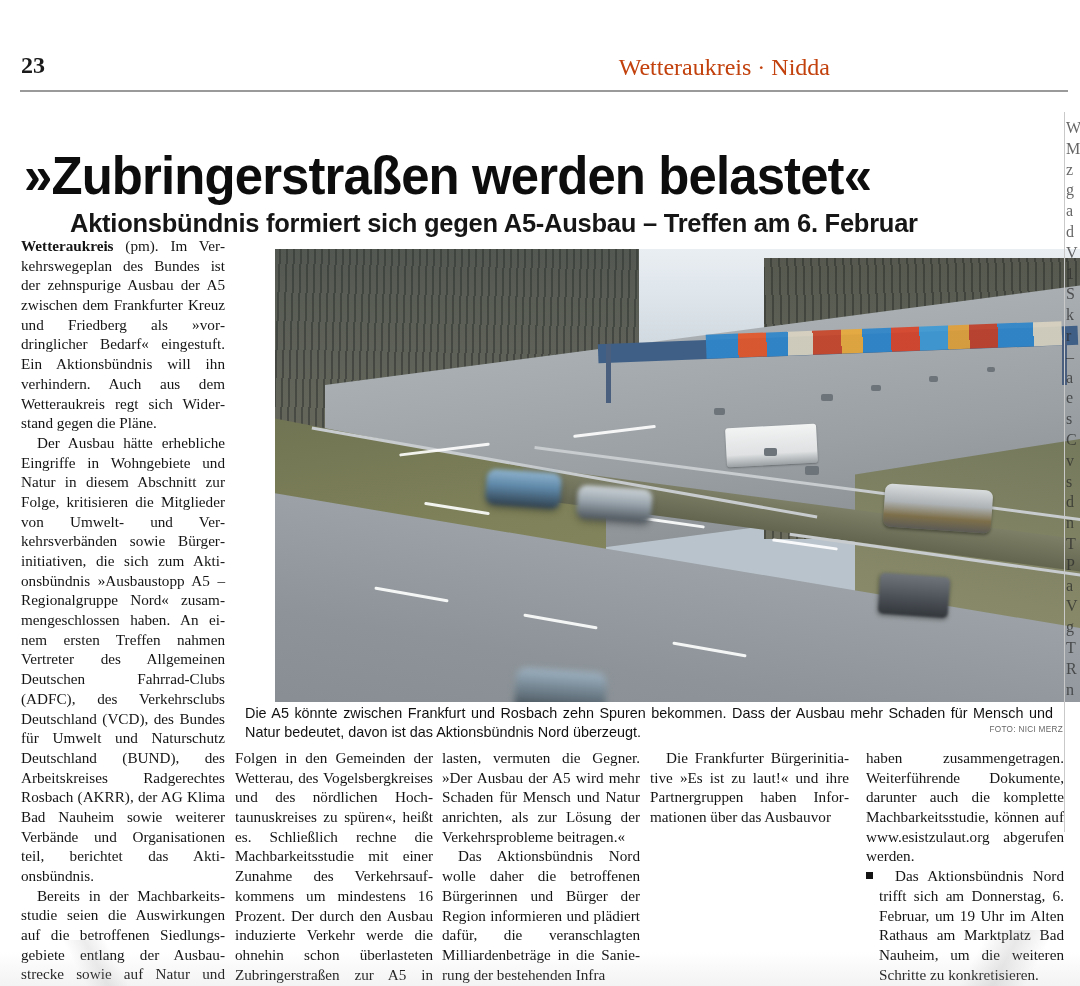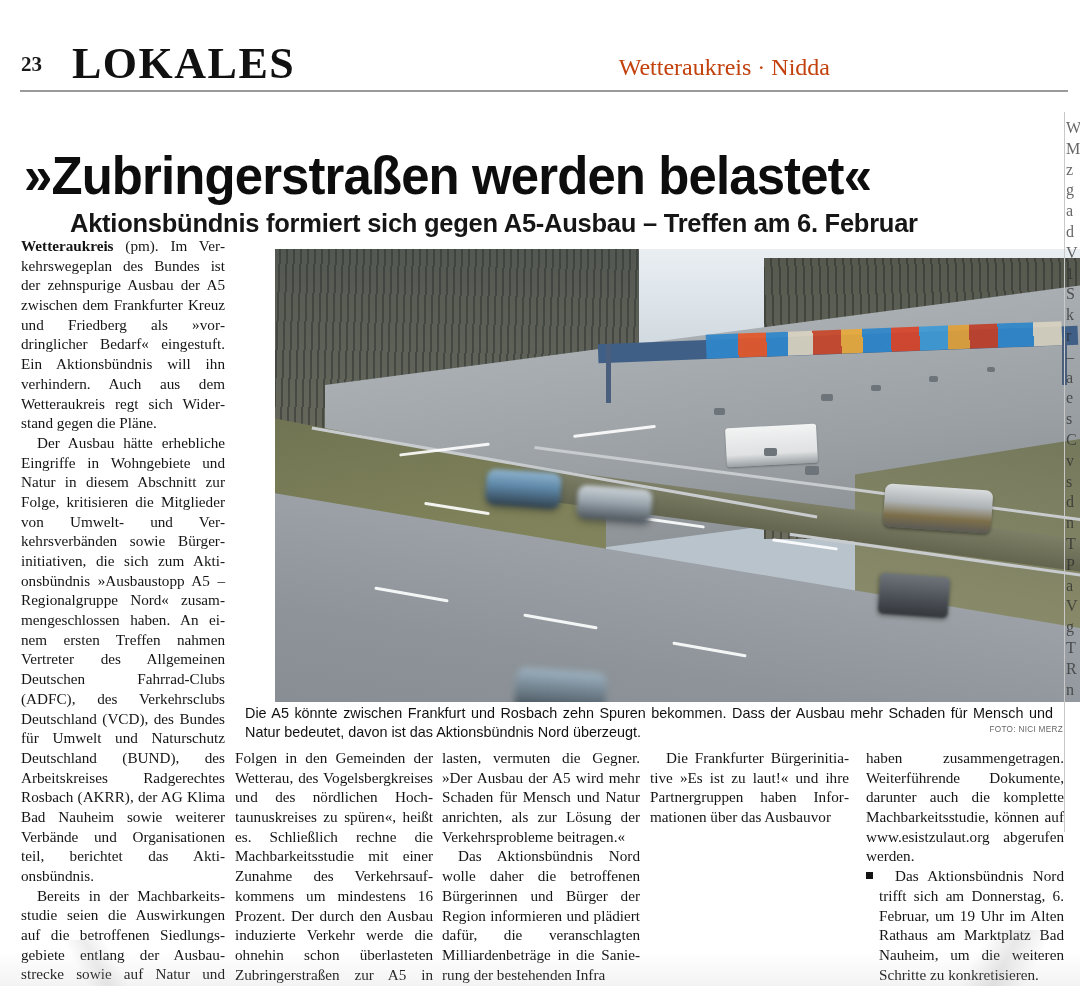--- a/index.html
+++ b/index.html
@@ -23,21 +23,21 @@
     left: 0; top: 0;
     width: 1080px;
     height: 92px;
   }
   #page-number {
     position: absolute;
     left: 21px;
     top: 52px;
     font-family: "Liberation Serif", "DejaVu Serif", serif;
     font-weight: bold;
-    font-size: 21px;
+    font-size: 24px;
     letter-spacing: 0px;
     color: #1a1a1a;
   }
   #section-title {
     position: absolute;
     left: 72px;
     top: 42px;
     font-family: "Liberation Serif", "DejaVu Serif", serif;
     font-weight: bold;
     font-size: 44px;
@@ -372,21 +372,20 @@
     height: 50px;
     background: linear-gradient(62deg, rgba(255,255,255,0) 40%, rgba(160,160,160,.2) 55%, rgba(255,255,255,0) 70%);
     pointer-events: none;
   }
 </style>
 </head>
 <body>
 
 <div id="masthead">
   <div id="page-number">23</div>
-  <div id="section-title">LOKALES</div>
   <div id="section-locality">Wetteraukreis · Nidda</div>
   <div id="masthead-rule"></div>
 </div>
 
 <h1 id="headline">»Zubringerstraßen werden belastet«</h1>
 <h2 id="subheadline">Aktionsbündnis formiert sich gegen A5-Ausbau – Treffen am 6. Februar</h2>
 
 <figure id="photo-figure">
   <div id="photo" aria-label="Blick von einer Brücke auf die Autobahn A5 mit mehreren Fahrstreifen, Lastwagen und unscharfen Autos, Bäume am Rand und eine mit Graffiti besprühte Schilderbrücke.">
     <div class="ph-sky"></div>

